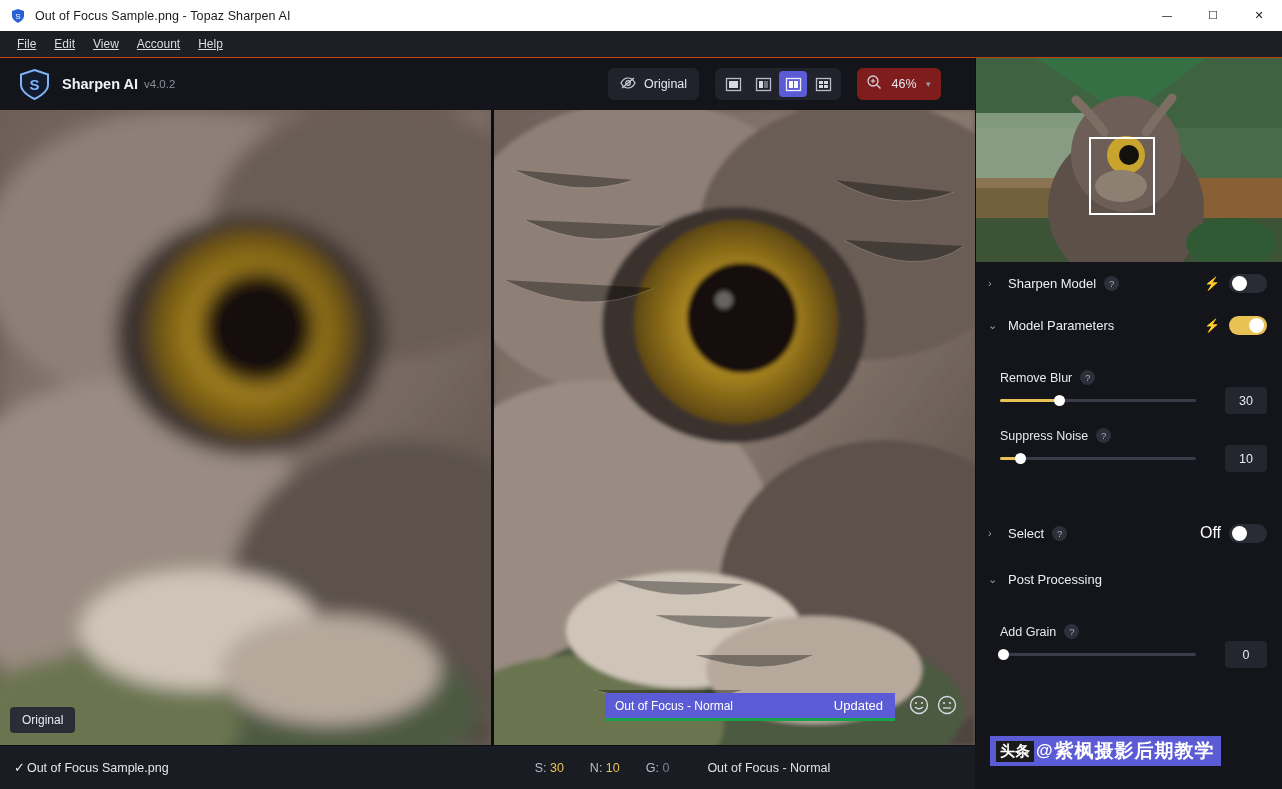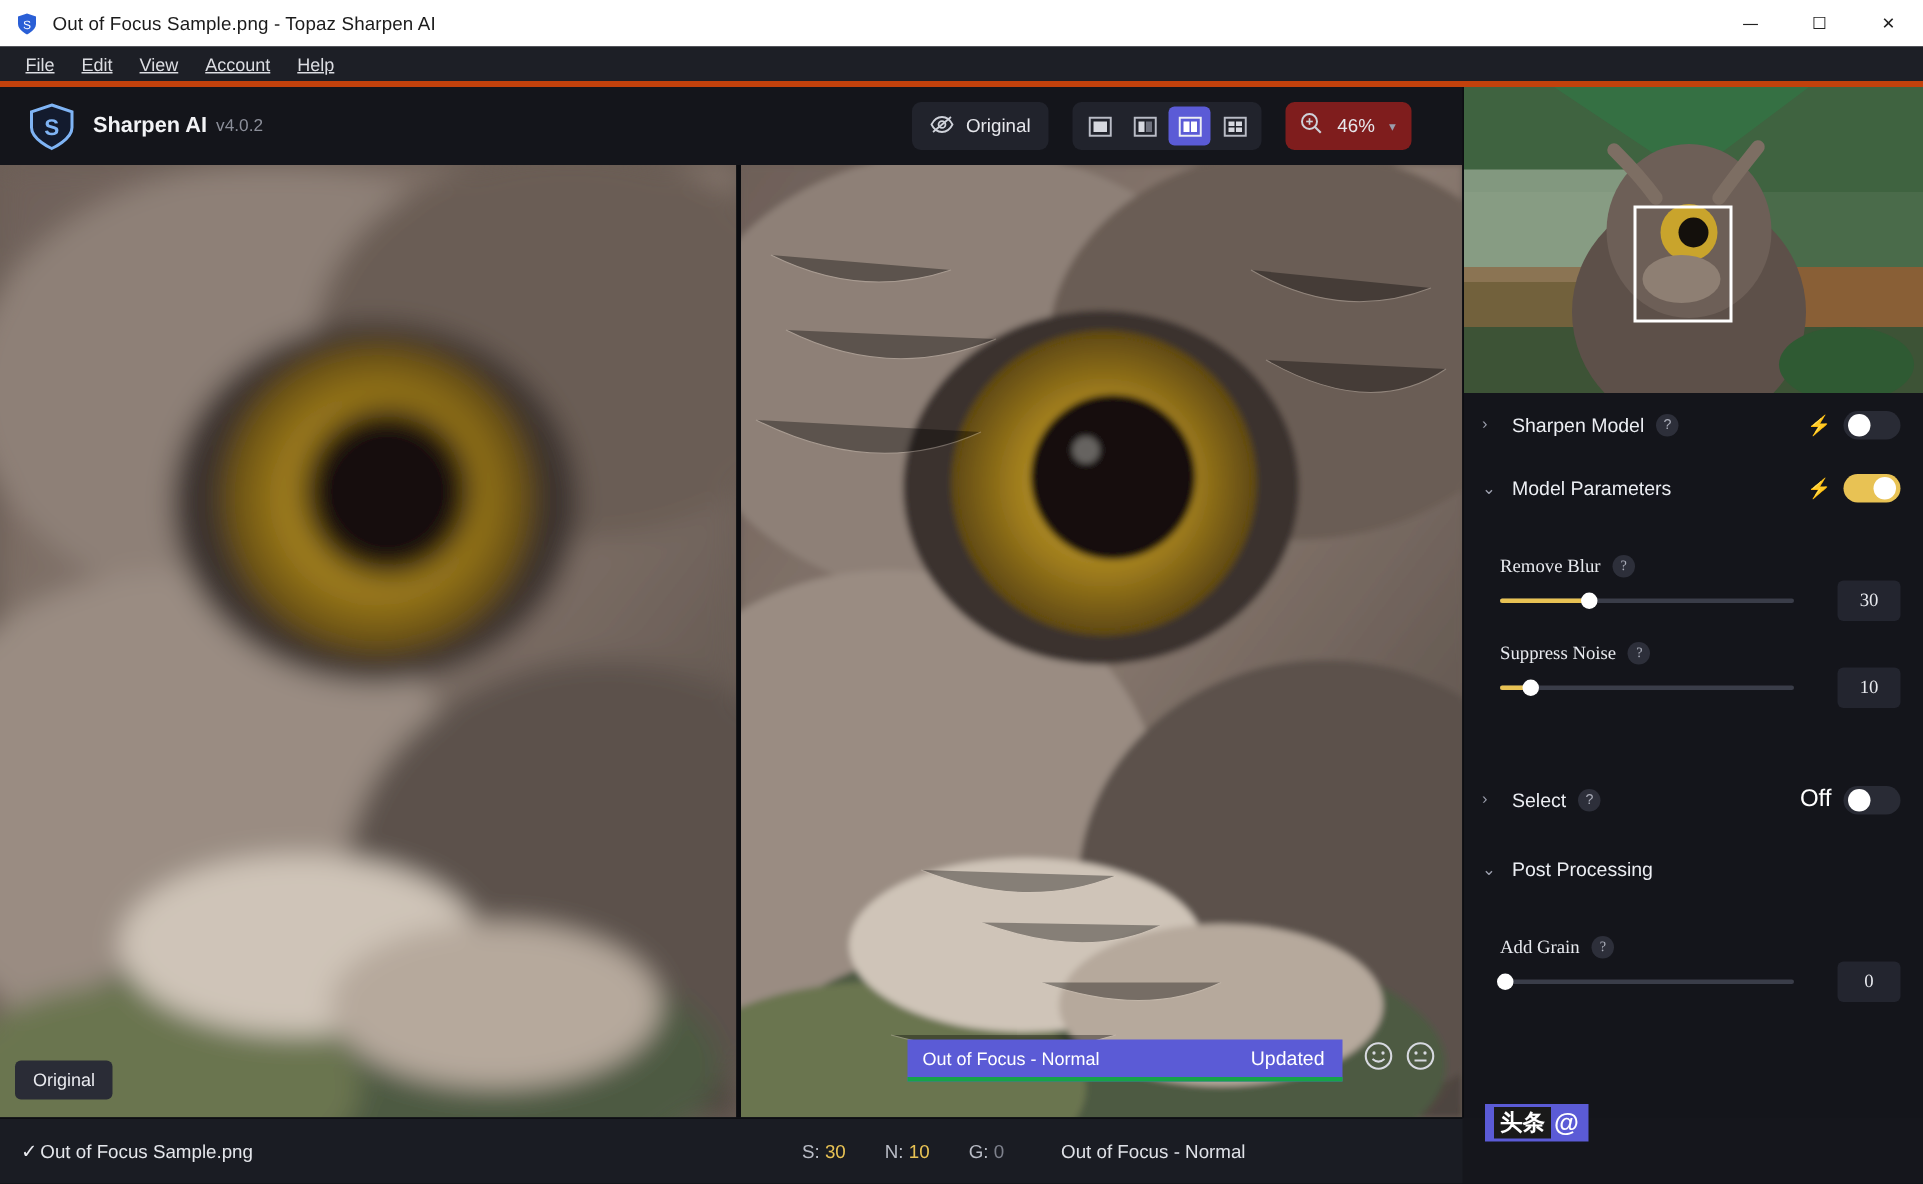--- a/index.html
+++ b/index.html
@@ -22,21 +22,21 @@
   .tb-btn {
     width: 46px; height: 31px; display: flex; align-items: center; justify-content: center;
     color: #222;
   }
   .tb-glyph { font-size: 11px; line-height: 1; font-family: "DejaVu Sans", sans-serif; }
 
   
   .menubar {
     position: absolute; left: 0; top: 31px; width: 1282px; height: 27px;
     background: #1d1f26; display: flex; align-items: center; padding-left: 8px;
-    border-bottom: 4px solid #c2410c;
+    border-bottom: 1px solid #c2410c;
   }
   .menu-item {
     font-size: 12px; color: #dcdde2; padding: 3px 9px; cursor: default;
   }
   .menu-item u { text-decoration: underline; }
 
   
   .appheader {
     position: absolute; left: 0; top: 58px; width: 1282px; height: 52px;
     background: #14151b; display: flex; align-items: center;
@@ -117,21 +117,21 @@
   .bolt.on { color: #e8b931; }
   .bolt.off { color: #4b4e5b; }
   .off-label { font-size: 16px; color: #ffffff; }
   .toggle { width: 38px; height: 19px; border-radius: 10px; position: relative; cursor: pointer; }
   .toggle.off { background: #292b35; }
   .toggle.on { background: #e8c254; }
   .knob { position: absolute; top: 2px; width: 15px; height: 15px; border-radius: 50%; background: #fff; }
   .toggle.off .knob { left: 3px; }
   .toggle.on .knob { left: 20px; }
 
-  .slider-block { padding: 0 16px 0 24px; margin-top: 8px; font-family: Liberation Serif, serif; }
+  .slider-block { padding: 0 16px 0 24px; margin-top: 8px; }
   .slider-head { display: flex; align-items: center; }
   .slider-label { font-size: 12.5px; color: #e7e9ee; }
   .slider-wrap { display: flex; align-items: center; justify-content: space-between; margin-top: 2px; }
   .track { position: relative; height: 3px; background: #3a3d49; border-radius: 2px; width: 196px; }
   .fill { position: absolute; left: 0; top: 0; height: 3px; background: #e8c254; border-radius: 2px; }
   .thumb { position: absolute; top: -4px; width: 11px; height: 11px; border-radius: 50%; background: #fff; }
   .valbox {
     width: 42px; height: 27px; background: #23252f; border-radius: 4px; color: #e7e9ee;
     font-size: 12.5px; display: flex; align-items: center; justify-content: center;
   }
@@ -478,20 +478,21 @@
             <span class="thumb" style="left:-2px"></span>
           </div>
           <div class="valbox">0</div>
         </div>
       </div>
 
 
       <div class="watermark">
         <span class="wm-box">头条</span>
         <span class="wm-at">@</span>
+        <span class="wm-text">紫枫摄影后期教学</span>
       </div>
     </div>
   </div>
 
   <div class="statusbar">
     <span class="st-check">✓</span>
     <span class="st-file">Out of Focus Sample.png</span>
     <div class="st-metrics">
       <span class="metric"><b>S:</b> <span class="mv-on">30</span></span>
       <span class="metric"><b>N:</b> <span class="mv-on">10</span></span>

